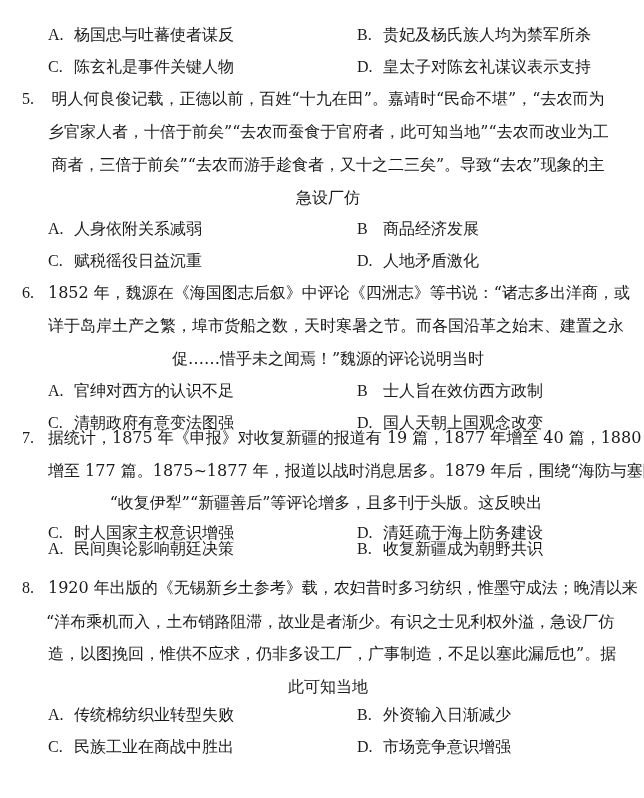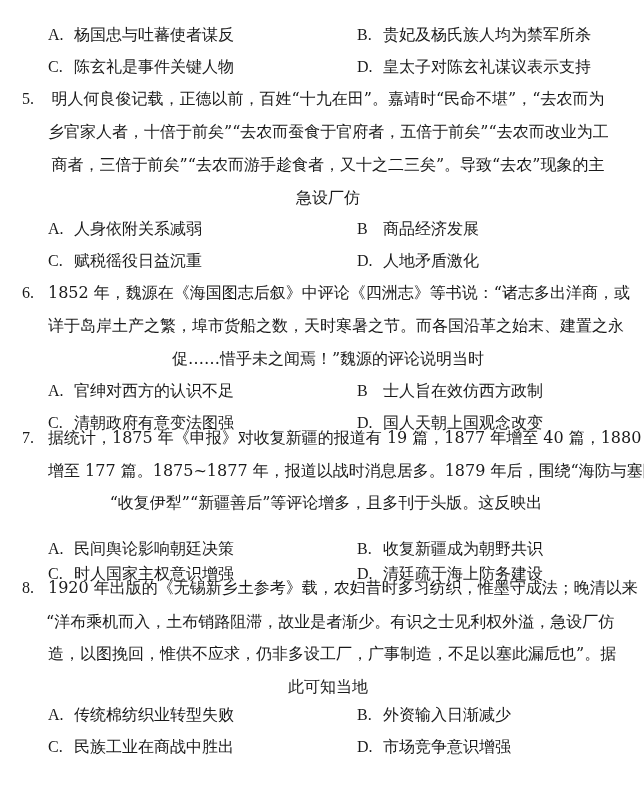--- a/index.html
+++ b/index.html
@@ -35,21 +35,21 @@
       <span class="lbl">C.</span><span>陈玄礼是事件关键人物</span>
     </div>
     <div class="opt" style="left:357px">
       <span class="lbl">D.</span><span>皇太子对陈玄礼谋议表示支持</span>
     </div>
   </div>
 
   <div>
     <div class="qnum" style="top:89px">5.</div>
     <div class="qtext" style="top:89px">明人何良俊记载，正德以前，百姓“十九在田”。嘉靖时“民命不堪”，“去农而为</div>
-    <div class="qtext" style="top:122px">乡官家人者，十倍于前矣”“去农而蚕食于官府者，五倍于前矣”“去农而改业为工</div>
+    <div class="qtext" style="top:122px">乡官家人者，十倍于前矣”“去农而蚕食于官府者，此可知当地”“去农而改业为工</div>
     <div class="qtext" style="top:155px">商者，三倍于前矣”“去农而游手趁食者，又十之二三矣”。导致“去农”现象的主</div>
     <div class="qtext" style="top:188px">急设厂仿</div>
     <div class="opt-row" style="top:219px">
       <div class="opt" style="left:48px"><span class="lbl">A.</span><span>人身依附关系减弱</span></div>
       <div class="opt" style="left:357px"><span class="lbl">B</span><span>商品经济发展</span></div>
     </div>
     <div class="opt-row" style="top:251px">
       <div class="opt" style="left:48px"><span class="lbl">C.</span><span>赋税徭役日益沉重</span></div>
       <div class="opt" style="left:357px"><span class="lbl">D.</span><span>人地矛盾激化</span></div>
     </div>
@@ -72,21 +72,21 @@
 
   <div>
     <div class="qnum" style="top:428px">7.</div>
     <div class="qtext" style="top:428px">据统计，1875 年《申报》对收复新疆的报道有 19 篇，1877 年增至 40 篇，1880 年</div>
     <div class="qtext" style="top:461px">增至 177 篇。1875~1877 年，报道以战时消息居多。1879 年后，围绕“海防与塞防”</div>
     <div class="qtext" style="top:493px;left:46px">“收复伊犁”“新疆善后”等评论增多，且多刊于头版。这反映出</div>
     <div class="opt-row" style="top:539px">
       <div class="opt" style="left:48px"><span class="lbl">A.</span><span>民间舆论影响朝廷决策</span></div>
       <div class="opt" style="left:357px"><span class="lbl">B.</span><span>收复新疆成为朝野共识</span></div>
     </div>
-    <div class="opt-row" style="top:564px">
+    <div class="opt-row" style="top:523px">
       <div class="opt" style="left:48px"><span class="lbl">C.</span><span>时人国家主权意识增强</span></div>
       <div class="opt" style="left:357px"><span class="lbl">D.</span><span>清廷疏于海上防务建设</span></div>
     </div>
   </div>
 
   <div>
     <div class="qnum" style="top:578px">8.</div>
     <div class="qtext" style="top:578px">1920 年出版的《无锡新乡土参考》载，农妇昔时多习纺织，惟墨守成法；晚清以来</div>
     <div class="qtext" style="top:612px;left:46px">“洋布乘机而入，土布销路阻滞，故业是者渐少。有识之士见利权外溢，急设厂仿</div>
     <div class="qtext" style="top:644px">造，以图挽回，惟供不应求，仍非多设工厂，广事制造，不足以塞此漏卮也”。据</div>

